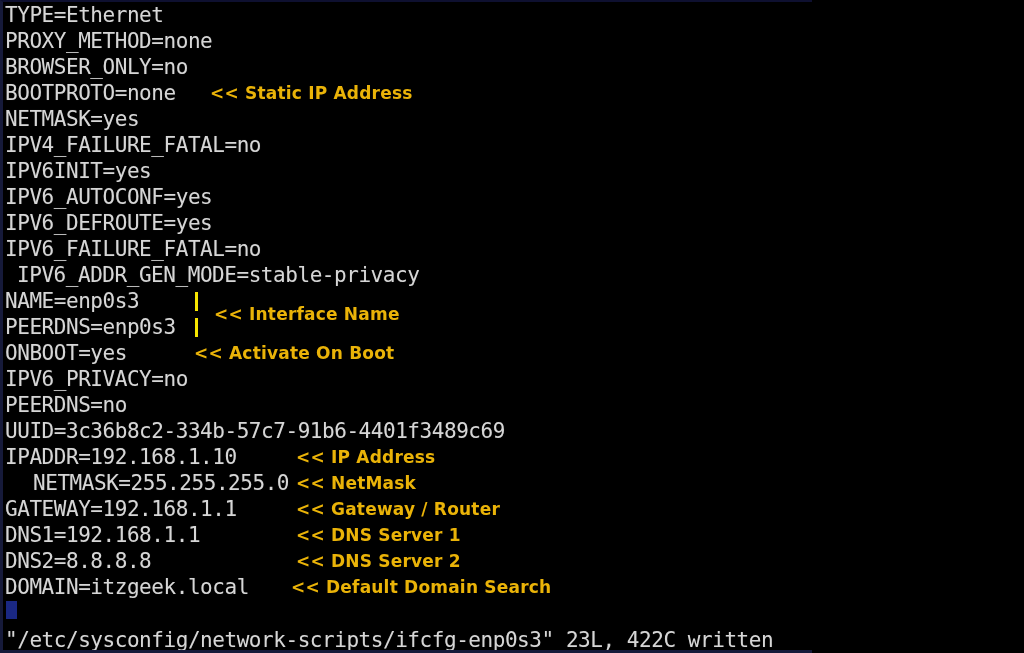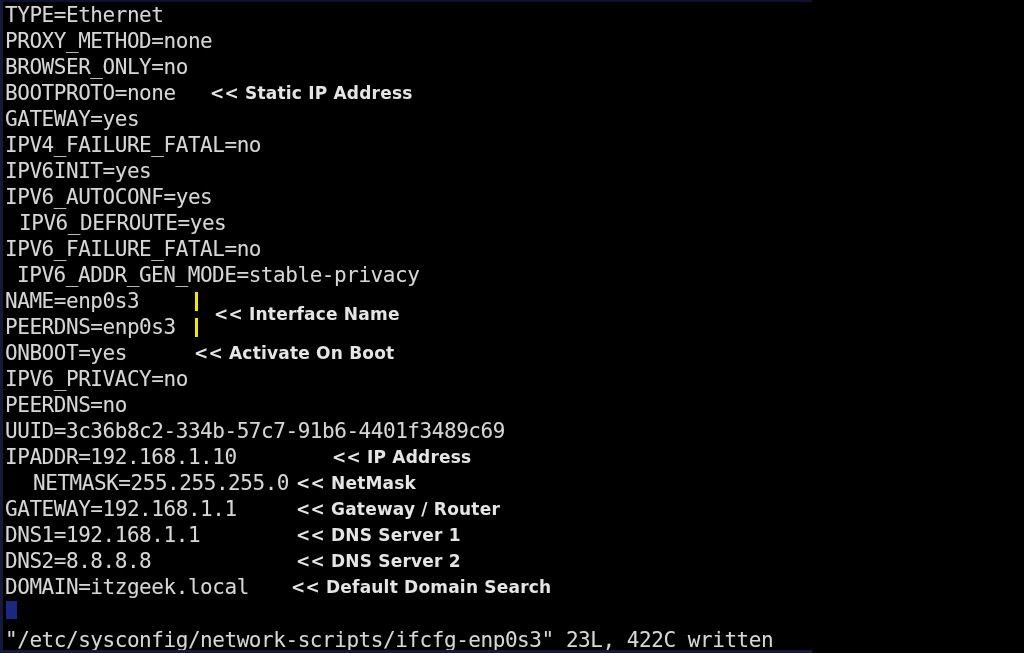--- a/index.html
+++ b/index.html
@@ -50,21 +50,21 @@
 
   
   .annot {
     position: absolute;
     height: 26px;
     line-height: 26px;
     white-space: pre;
     font-family: "DejaVu Sans", "Liberation Sans", sans-serif;
     font-size: 17px;
     font-weight: bold;
-    color: #e5e5e5;
+    color: #eab308;
     letter-spacing: 0.2px;
   }
 
   
   .brace {
     position: absolute;
     width: 3px;
     background: #f7e600;
   }
 
@@ -94,25 +94,25 @@
 <body>
 
 <div id="screen">
 
   <div id="buffer">
 
     <div class="line" style="top:0px;"><span class="code">TYPE=Ethernet</span></div>
     <div class="line" style="top:26px;"><span class="code">PROXY_METHOD=none</span></div>
     <div class="line" style="top:52px;"><span class="code">BROWSER_ONLY=no</span></div>
     <div class="line" style="top:78px;"><span class="code">BOOTPROTO=none</span></div>
-    <div class="line" style="top:104px;"><span class="code">GATEWAY=yes</span></div>
+    <div class="line" style="top:104px;"><span class="code">NETMASK=yes</span></div>
     <div class="line" style="top:130px;"><span class="code">IPV4_FAILURE_FATAL=no</span></div>
     <div class="line" style="top:156px;"><span class="code">IPV6INIT=yes</span></div>
     <div class="line" style="top:182px;"><span class="code">IPV6_AUTOCONF=yes</span></div>
-    <div class="line" style="top:208px;padding-left:14px;"><span class="code">IPV6_DEFROUTE=yes</span></div>
+    <div class="line" style="top:208px;"><span class="code">IPV6_DEFROUTE=yes</span></div>
     <div class="line" style="top:234px;"><span class="code">IPV6_FAILURE_FATAL=no</span></div>
     <div class="line" style="top:260px;padding-left:12px;"><span class="code">IPV6_ADDR_GEN_MODE=stable-privacy</span></div>
     <div class="line" style="top:286px;"><span class="code">NAME=enp0s3</span></div>
     <div class="line" style="top:312px;"><span class="code">PEERDNS=enp0s3</span></div>
     <div class="line" style="top:338px;"><span class="code">ONBOOT=yes</span></div>
     <div class="line" style="top:364px;"><span class="code">IPV6_PRIVACY=no</span></div>
     <div class="line" style="top:390px;"><span class="code">PEERDNS=no</span></div>
     <div class="line" style="top:416px;"><span class="code">UUID=3c36b8c2-334b-57c7-91b6-4401f3489c69</span></div>
     <div class="line" style="top:442px;"><span class="code">IPADDR=192.168.1.10</span></div>
     <div class="line" style="top:468px;padding-left:28px;"><span class="code">NETMASK=255.255.255.0</span></div>
@@ -120,21 +120,21 @@
     <div class="line" style="top:520px;"><span class="code">DNS1=192.168.1.1</span></div>
     <div class="line" style="top:546px;"><span class="code">DNS2=8.8.8.8</span></div>
     <div class="line" style="top:572px;"><span class="code">DOMAIN=itzgeek.local</span></div>
 
     <div class="brace" style="left:192px; top:290px; height:19px;"></div>
     <div class="brace" style="left:192px; top:316px; height:19px;"></div>
 
     <div class="annot" style="left:207px; top:78px;">&lt;&lt; Static IP Address</div>
     <div class="annot" style="left:211px; top:299px;">&lt;&lt; Interface Name</div>
     <div class="annot" style="left:191px; top:338px;">&lt;&lt; Activate On Boot</div>
-    <div class="annot" style="left:293px; top:442px;margin-left:36px;">&lt;&lt; IP Address</div>
+    <div class="annot" style="left:293px; top:442px;">&lt;&lt; IP Address</div>
     <div class="annot" style="left:293px; top:468px;">&lt;&lt; NetMask</div>
     <div class="annot" style="left:293px; top:494px;">&lt;&lt; Gateway / Router</div>
     <div class="annot" style="left:293px; top:520px;">&lt;&lt; DNS Server 1</div>
     <div class="annot" style="left:293px; top:546px;">&lt;&lt; DNS Server 2</div>
     <div class="annot" style="left:288px; top:572px;">&lt;&lt; Default Domain Search</div>
 
     <div id="cursor" style="left:3px; top:599px;"></div>
 
   </div>
 

